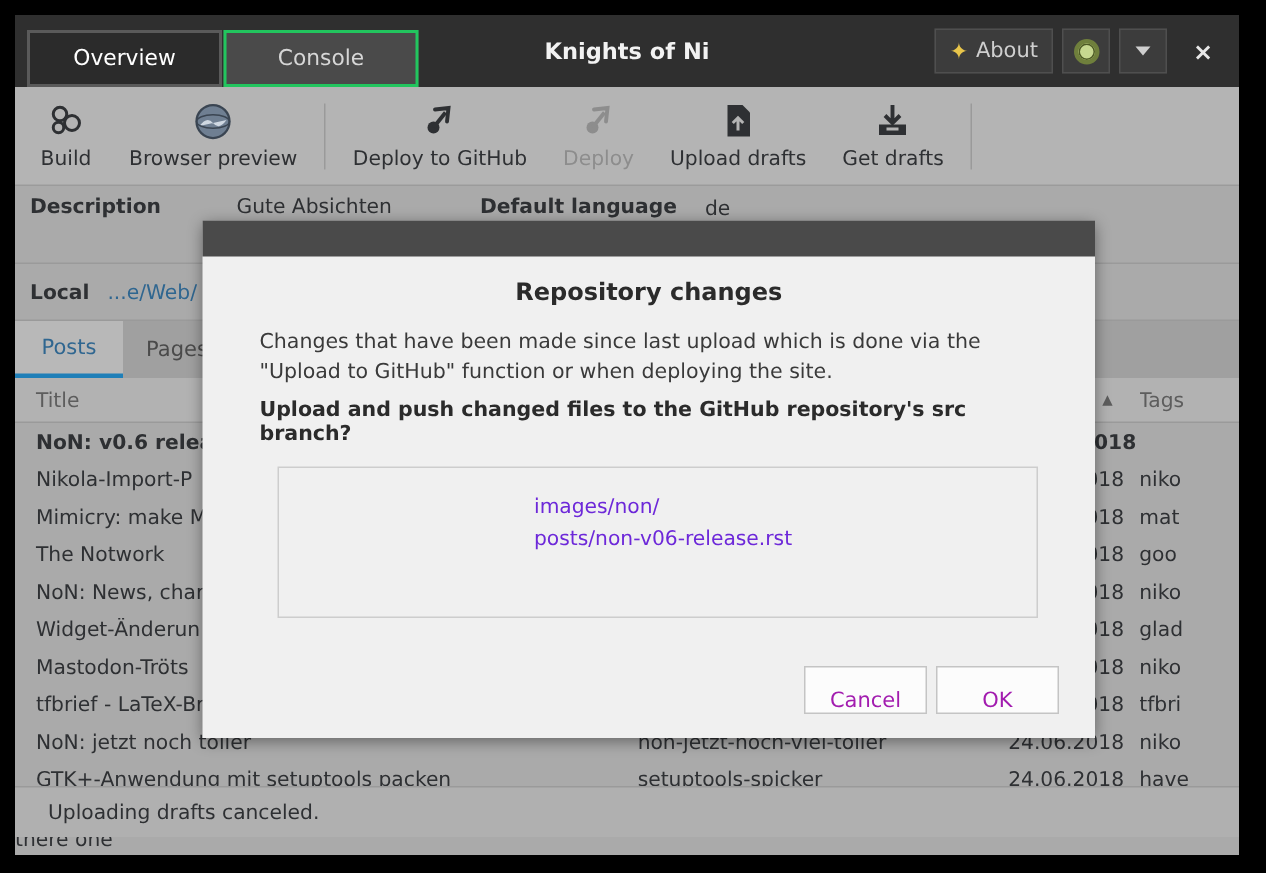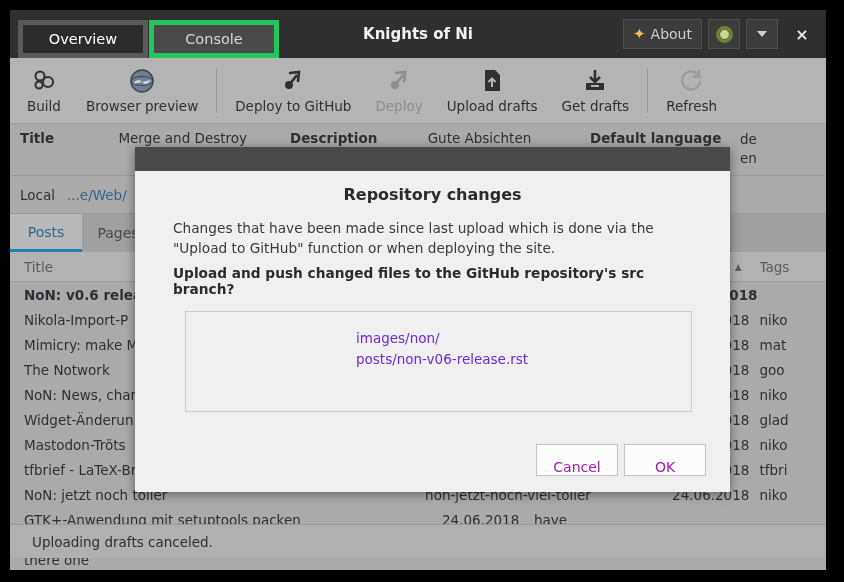--- a/index.html
+++ b/index.html
@@ -27,21 +27,21 @@
     background: #2f2f2f;
     display: flex;
     align-items: center;
   }
   .tabs-top { display: flex; align-items: flex-end; height: 48px; padding-left: 8px; }
   .wtab {
     height: 38px; min-width: 130px;
     display: flex; align-items: center; justify-content: center;
     font-size: 14.5px; color: #d6d6d6;
     background: #4a4a4a;
-    border: 5px solid #22c55e;
+    border: 2px solid #22c55e;
     margin-right: 1px;
   }
   .wtab.active { background: #2b2b2b; color: #ffffff; border-color: #5a5a5a; }
   .win-title {
     position: absolute; left: 0; right: 0; top: 0; height: 48px;
     display: flex; align-items: center; justify-content: center;
     font-size: 15px; font-weight: bold; color: #f2f2f2;
     pointer-events: none;
   }
   .title-actions {
@@ -91,21 +91,21 @@
   }
   .lbl { font-weight: bold; }
   .val { color: #2e3033; }
   .langs { display: flex; flex-direction: column; line-height: 19px; }
 
   .pathrow {
     height: 38px; background: #aaaaaa; border-bottom: 1px solid #9a9a9a;
     display: flex; align-items: center; gap: 12px; padding: 0 10px;
     font-size: 13.5px;
   }
-  .pathrow .lbl { font-weight: normal; color: #2e3033; }
+  .pathrow .lbl { font-weight: bold; color: #2e3033; }
   .pathrow .link { color: #2f6690; }
 
   
   .ctabs { height: 38px; background: #a0a0a0; display: flex; align-items: stretch; }
   .ctab {
     min-width: 72px; padding: 0 6px; display: flex; align-items: center;
     justify-content: center; font-size: 14px; color: #4a4a4a;
     background: #a0a0a0;
   }
   .ctab.active {
@@ -135,21 +135,21 @@
     position: absolute; left: 0; right: 0; bottom: 12px;
     height: 34px; background: #b0b0b0; border-top: 1px solid #9a9a9a;
     display: flex; align-items: center; padding-left: 22px;
     font-size: 13.5px; color: #2e3033;
   }
   .cutrow {
     position: absolute; left: 0; right: 0; bottom: 0; height: 12px;
     background: #aaaaaa; overflow: hidden;
     font-size: 13.5px; color: #2e3033;
   }
-  .cutrow span { display: block; margin-top: -6px; padding-left: 14px; }
+  .cutrow span { display: block; margin-top: -6px; }
 
   
   .dlg {
     position: absolute; left: 125px; top: 137px;
     width: 595px; background: #f0f0f0;
     box-shadow: 0 2px 10px rgba(0,0,0,.45);
   }
   .dlg-head { height: 24px; background: #4a4a4a; }
   .dlg-body { padding: 14px 38px 16px 38px; }
   .dlg-title {
@@ -265,36 +265,23 @@
         <span class="glyph">
           <svg width="26" height="26" viewBox="0 0 26 26">
             <path d="M13 2 v10 M8 9 L13 14 L18 9" stroke="#2e3033" stroke-width="2.6" fill="none"></path>
             <path d="M4 15 h18 v7 h-18 z" fill="#2e3033"></path>
             <path d="M9 18 h8" stroke="#b4b4b4" stroke-width="2"></path>
           </svg>
         </span>
         <span>Get drafts</span>
       </div>
       <div class="tsep"></div>
-      <div class="tool">
-        <span class="glyph">
-          <svg width="26" height="26" viewBox="0 0 26 26">
-            <path d="M20 8 A9 9 0 1 0 21 14" stroke="#9b9b9b" stroke-width="2.4" fill="none" stroke-linecap="round"></path>
-            <path d="M20 3 L20.5 9 L15 8.5" stroke="#9b9b9b" stroke-width="2.4" fill="none" stroke-linecap="round"></path>
-          </svg>
-        </span>
-        <span>Refresh</span>
-      </div>
     </div>
 
     <div class="inforow">
-      <div style="width:270px">
-        <span class="lbl">Title</span>
-        <span class="val" style="margin-left:60px">Merge and Destroy</span>
-      </div>
       <div style="width:300px">
         <span class="lbl">Description</span>
         <span class="val" style="margin-left:46px">Gute Absichten</span>
       </div>
       <div style="width:150px">
         <span class="lbl">Default language</span>
       </div>
       <div class="langs">
         <span>de</span>
         <span>en</span>
@@ -382,20 +369,21 @@
         <div class="c-tags">tfbri</div>
       </div>
       <div class="trow">
         <div class="c-title">NoN: jetzt noch toller</div>
         <div class="c-slug">non-jetzt-noch-viel-toller</div>
         <div class="c-created">24.06.2018</div>
         <div class="c-tags">niko</div>
       </div>
       <div class="trow">
         <div class="c-title">GTK+-Anwendung mit setuptools packen</div>
+        <div class="c-slug">setuptools-spicker</div>
         <div class="c-created">24.06.2018</div>
         <div class="c-tags">have</div>
       </div>
     </div>
 
     <div class="statusbar">
       <span>Uploading drafts canceled.</span>
     </div>
     <div class="cutrow">
       <span>there one</span>

